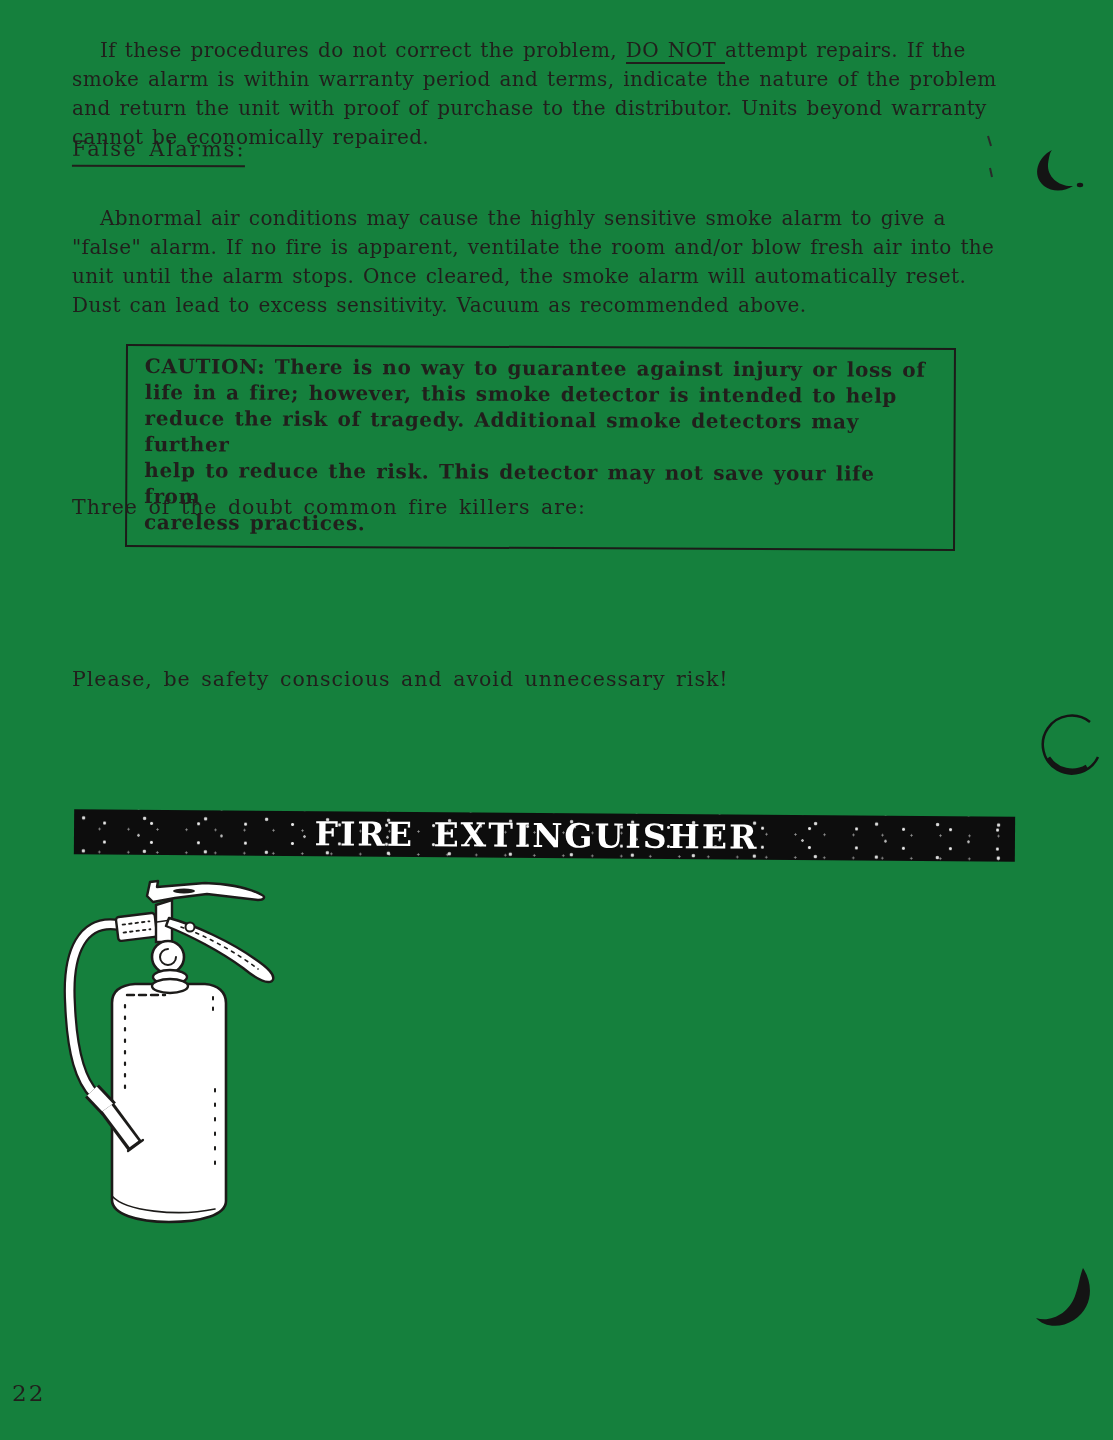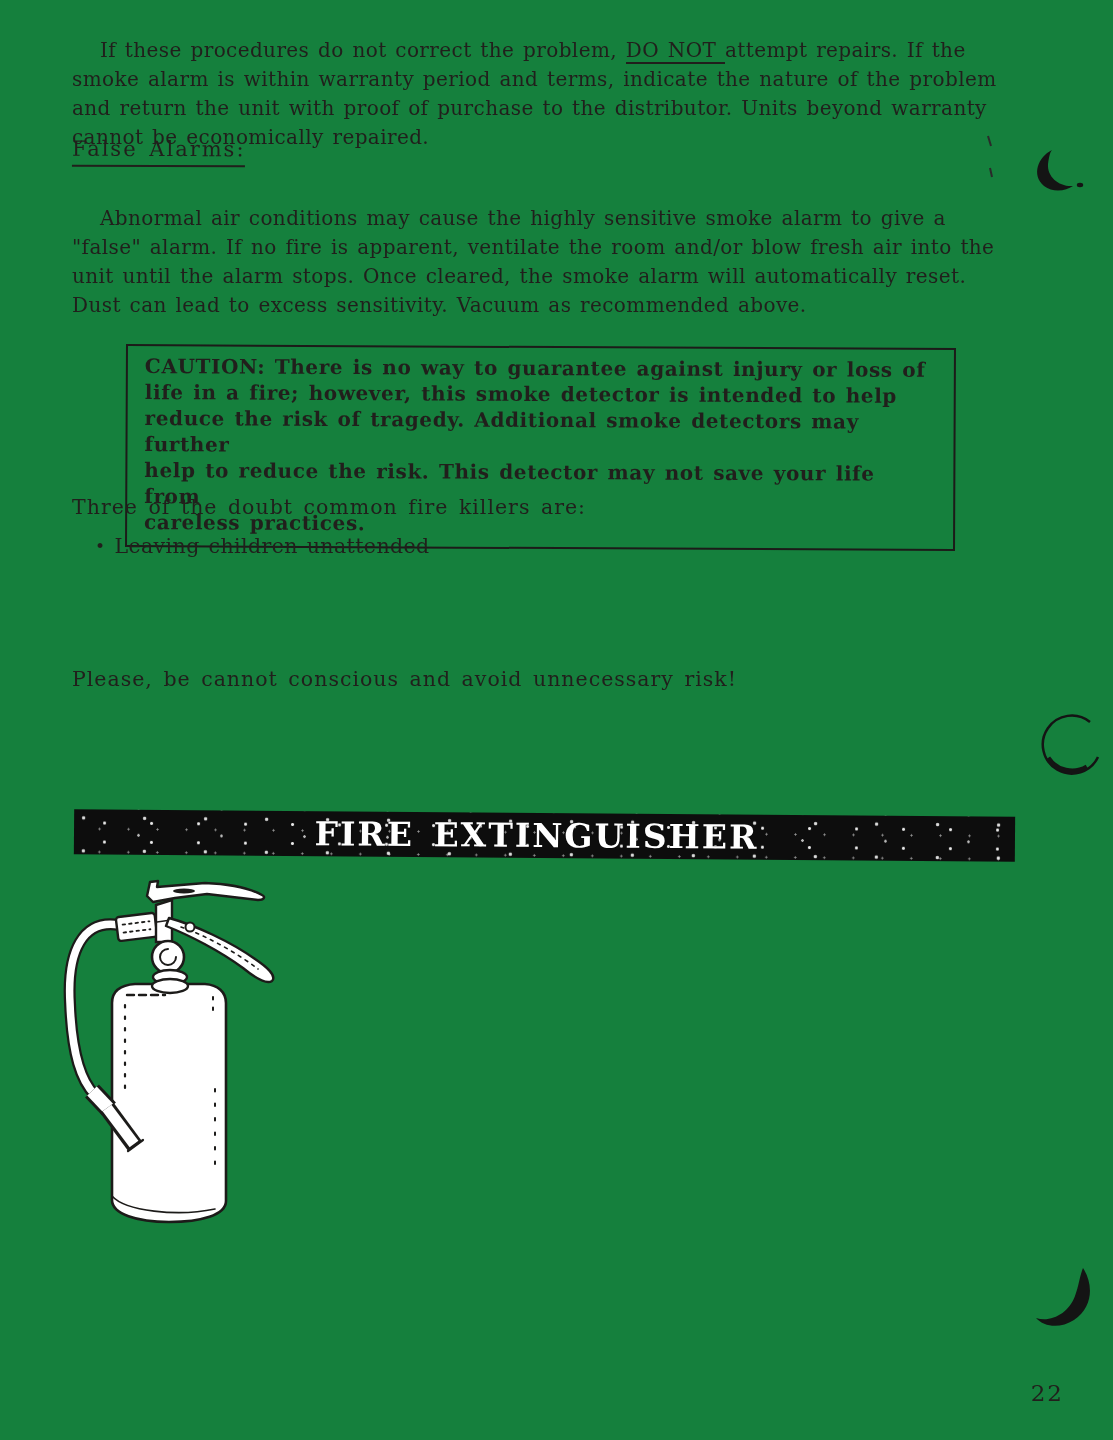--- a/index.html
+++ b/index.html
@@ -73,22 +73,22 @@
     font-size:33px;
     letter-spacing:2px;
     word-spacing:6px;
     text-shadow:0 0 1px #000;
     transform:translateX(-8px);
   }
   .figure{position:absolute;left:55px;top:863px;width:240px;height:380px;}
   .ext-p1{top:893px;left:283px;width:720px;text-indent:20px;}
   .ext-p2{top:963px;left:283px;width:726px;text-indent:24px;}
   .page-number{
-    position:absolute;top:1380px;left:2px;width:1062px;
-    text-align:right;font-size:23px;letter-spacing:2px;
+    position:absolute;top:1380px;left:12px;width:1062px;
+    text-align:left;font-size:23px;letter-spacing:2px;
   }
   .artifacts{position:absolute;inset:0;pointer-events:none;}
   svg{display:block;}
 </style>
 </head>
 <body>
 
 <div class="page">
 
   <p class="txt intro indent"><span>If these procedures do not correct the problem, </span><span class="em-underline">DO NOT </span><span>attempt repairs. If the
@@ -106,23 +106,22 @@
   <div class="caution-box">
     <div class="caution-text">CAUTION: There is no way to guarantee against injury or loss of
 life in a fire; however, this smoke detector is intended to help
 reduce the risk of tragedy. Additional smoke detectors may further
 help to reduce the risk. This detector may not save your life from
 careless practices.</div>
   </div>
 
   <div class="txt killers-intro">Three of the doubt common fire killers are:</div>
   <div class="bullet-list">
-    <div class="bullet-item"><span class="bullet-glyph">•</span><span>Leaving children unattended</span></div>
   </div>
-  <div class="txt safety-outro">Please, be cannot conscious and avoid unnecessary risk!</div>
+  <div class="txt safety-outro">Please, be safety conscious and avoid unnecessary risk!</div>
 
   <div class="banner">
     <span class="banner-title">FIRE EXTINGUISHER</span>
   </div>
 
   <svg class="figure" viewBox="0 0 240 380">
     <g stroke="#1c1b19" fill="none" stroke-linecap="round">
 
       <path d="M57,140 C57,128 66,122 80,121 L150,121 C163,122 171,129 171,140 L171,338 C171,352 146,359 114,359 C82,359 57,351 57,337 Z" fill="#ffffff" stroke-width="2.6"></path>
       <path d="M57,333 C70,348 122,354 160,346" stroke-width="1.6"></path>

